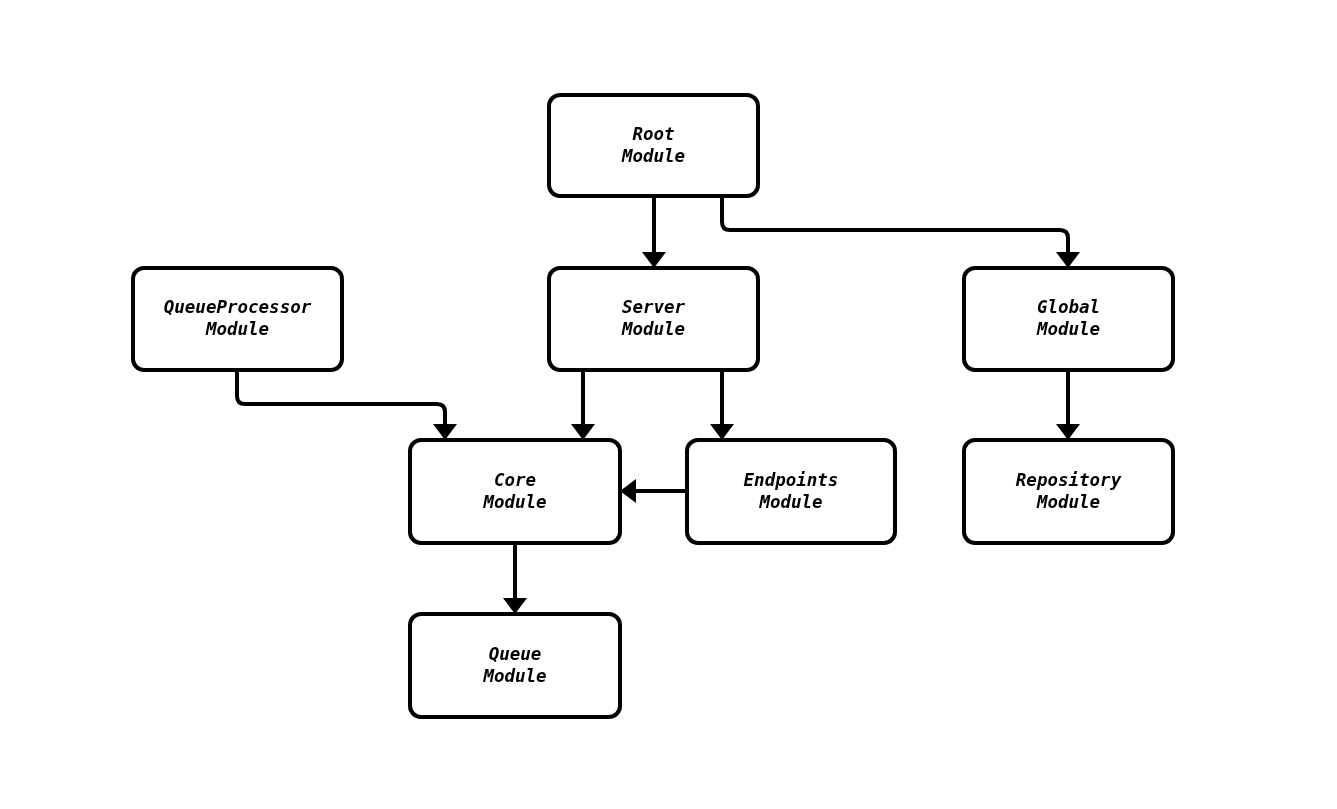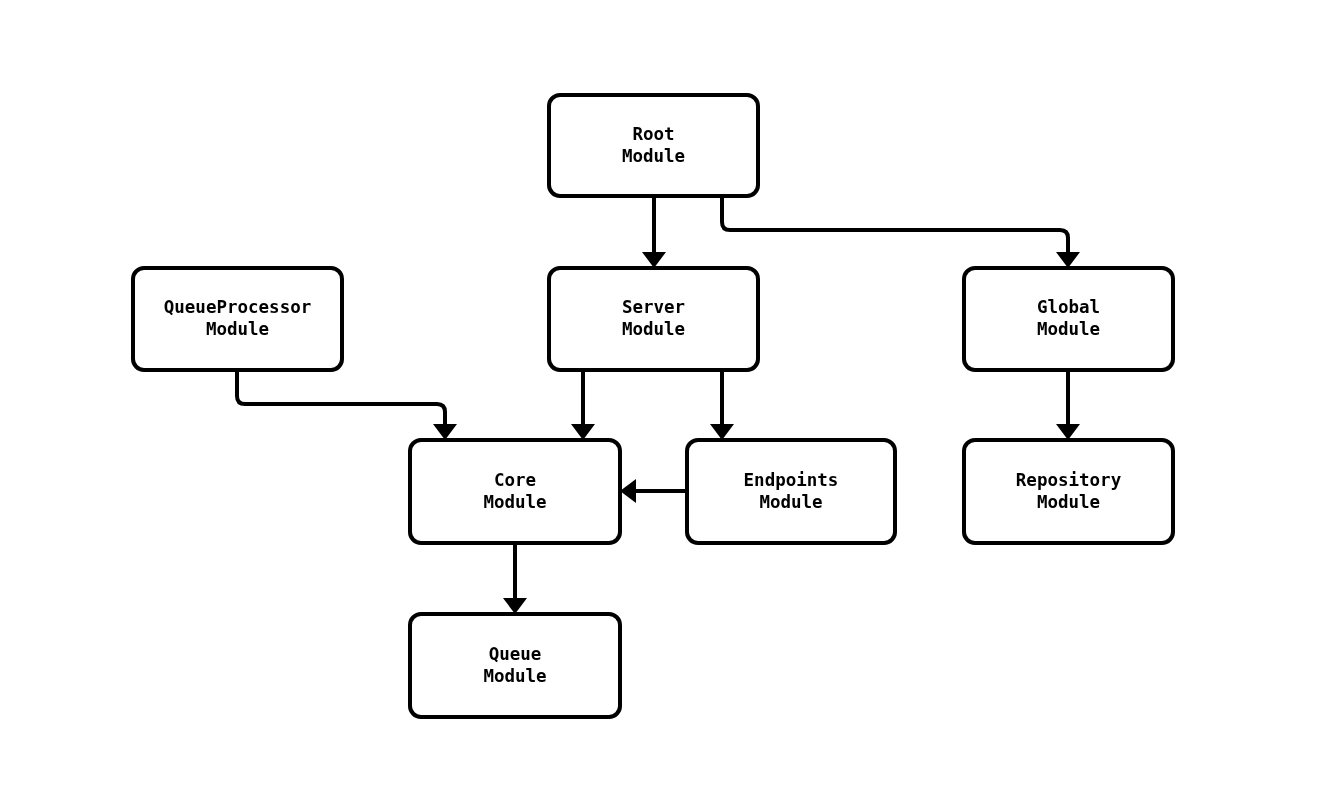--- a/index.html
+++ b/index.html
@@ -12,20 +12,21 @@
     width: 1337px;
     height: 809px;
     overflow: hidden;
     font-family: "DejaVu Sans Mono", "Liberation Mono", monospace;
   }
   #diagram-root {
     position: relative;
     width: 1337px;
     height: 809px;
     background: #ffffff;
+    font-style: italic;
   }
   svg#diagram-canvas {
     display: block;
     width: 1337px;
     height: 809px;
   }
   .node-box {
     fill: #ffffff;
     stroke: #000000;
     stroke-width: 4;

